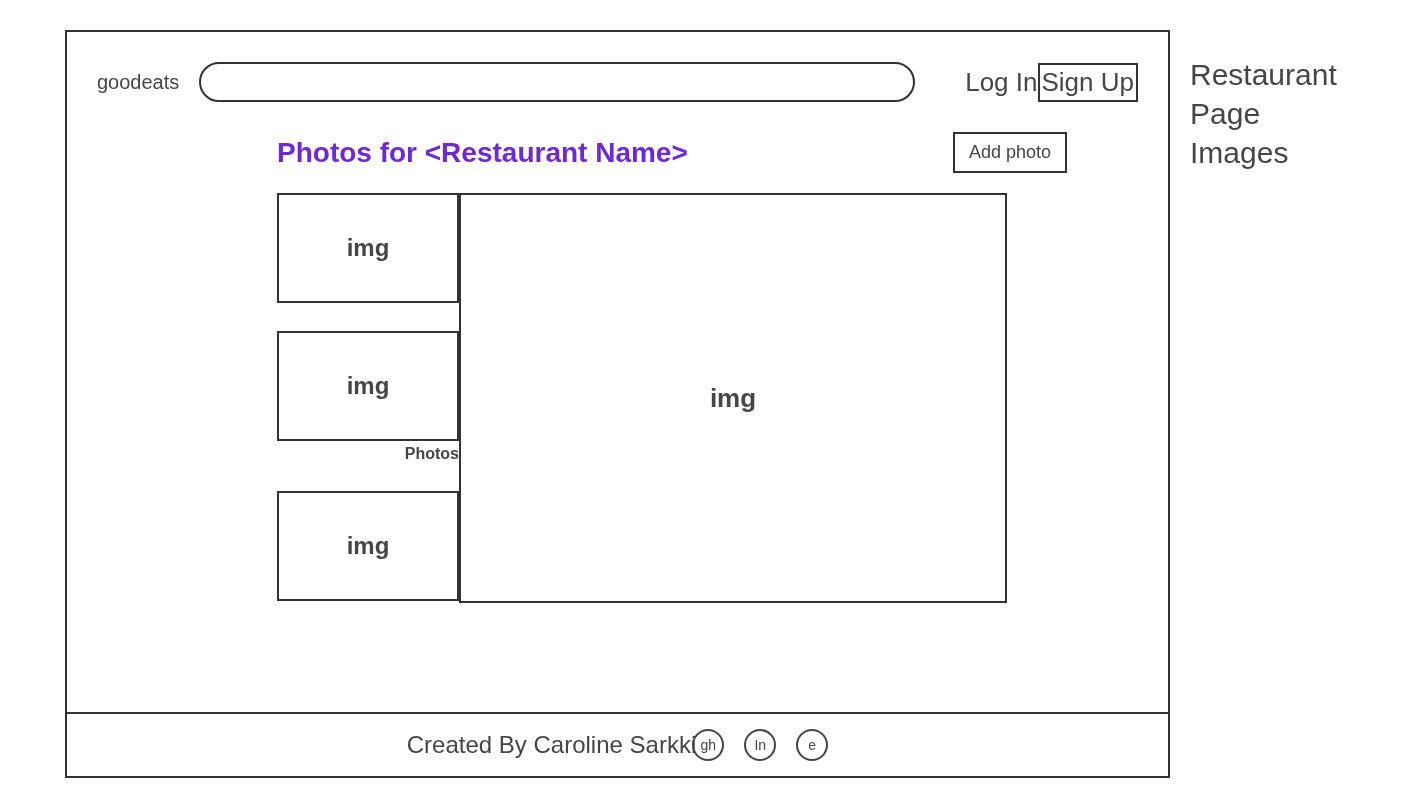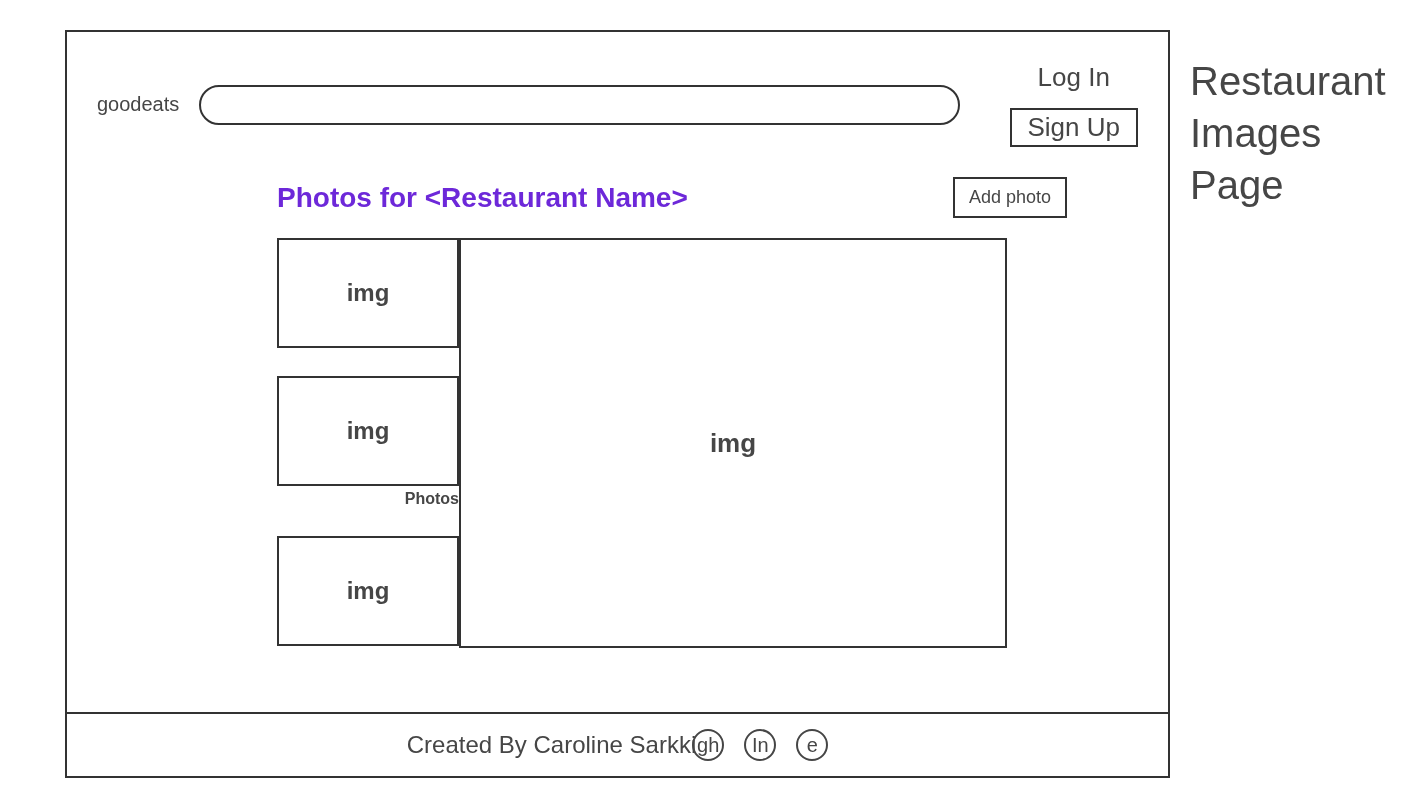--- a/index.html
+++ b/index.html
@@ -39,35 +39,34 @@
       height: 40px;
       border: 2px solid #333;
       border-radius: 20px;
       padding: 0 15px;
       font-size: 18px;
       background: #fff;
     }
     .auth-section {
       display: flex;
       align-items: center;
-      gap: 15px;
+      gap: 0;
       margin-left: 30px;
-      flex-direction: column;
     }
     .login-link {
       font-size: 26px;
       color: #464646;
       cursor: pointer;
     }
     .signup-button {
       font-size: 26px;
       color: #464646;
       border: 2px solid #333;
       background: #fff;
-      padding: 2px 16px;
+      padding: 2px 2px;
       cursor: pointer;
     }
     .content {
       padding: 30px 30px 0 210px;
     }
     .title-row {
       display: flex;
       justify-content: space-between;
       align-items: center;
       width: 790px;
@@ -148,33 +147,33 @@
       align-items: center;
     }
     .circle-icon {
       width: 32px;
       height: 32px;
       border: 2px solid #464646;
       border-radius: 50%;
       display: inline-flex;
       align-items: center;
       justify-content: center;
-      font-size: 20px;
+      font-size: 14px;
       color: #464646;
       cursor: pointer;
       margin-left: 8px;
     }
     .circle-icon.inline {
       margin-left: -4px;
     }
     .annotation {
       position: absolute;
       left: 1190px;
       top: 55px;
-      font-size: 40px;
+      font-size: 30px;
       color: #464646;
       line-height: 1.3;
     }
   </style>
 </head>
 <body>
 
 <div class="page-wrapper">
 
   <div class="header">
@@ -220,15 +219,15 @@
       <span class="circle-icon inline">gh</span>
     </span>
     <span class="circle-icon">In</span>
     <span class="circle-icon">e</span>
   </div>
 
 </div>
 
 <div class="annotation">
   <div>Restaurant</div>
+  <div>Page</div>
   <div>Images</div>
-  <div>Page</div>
 </div>
 
 </body></html>

